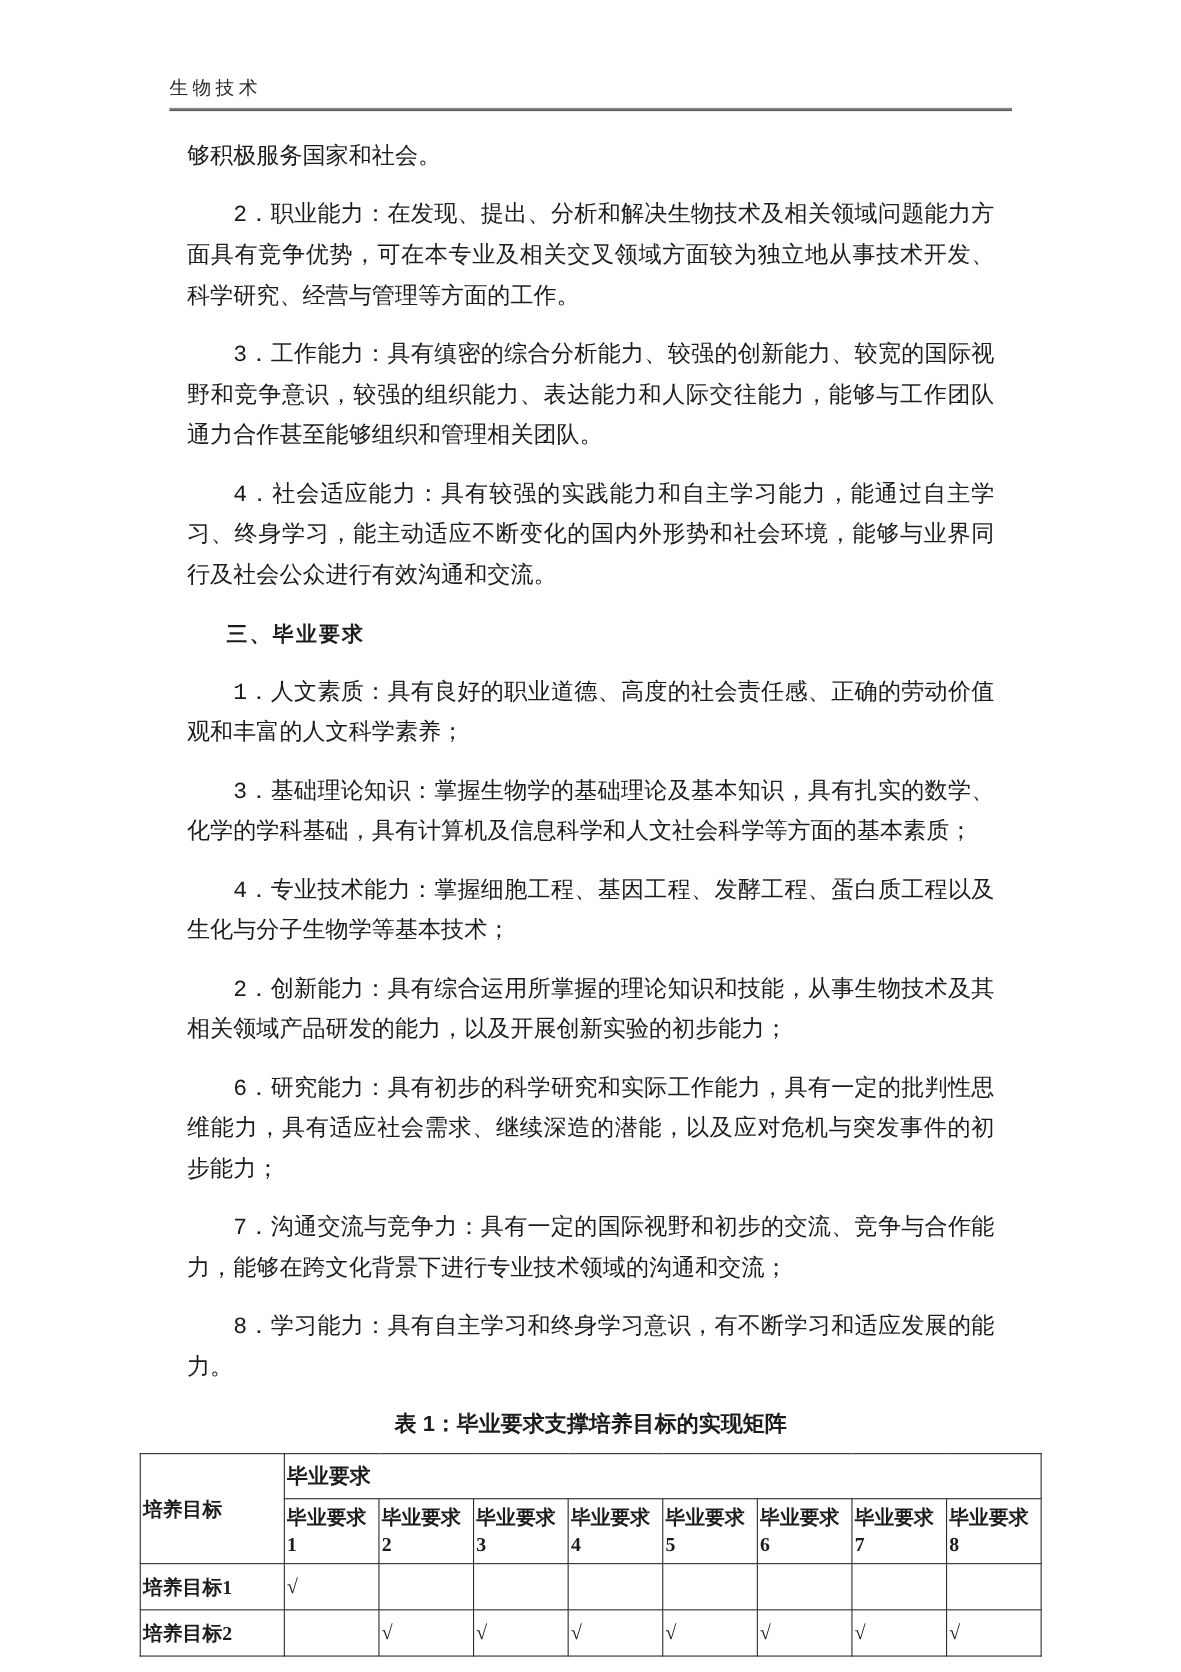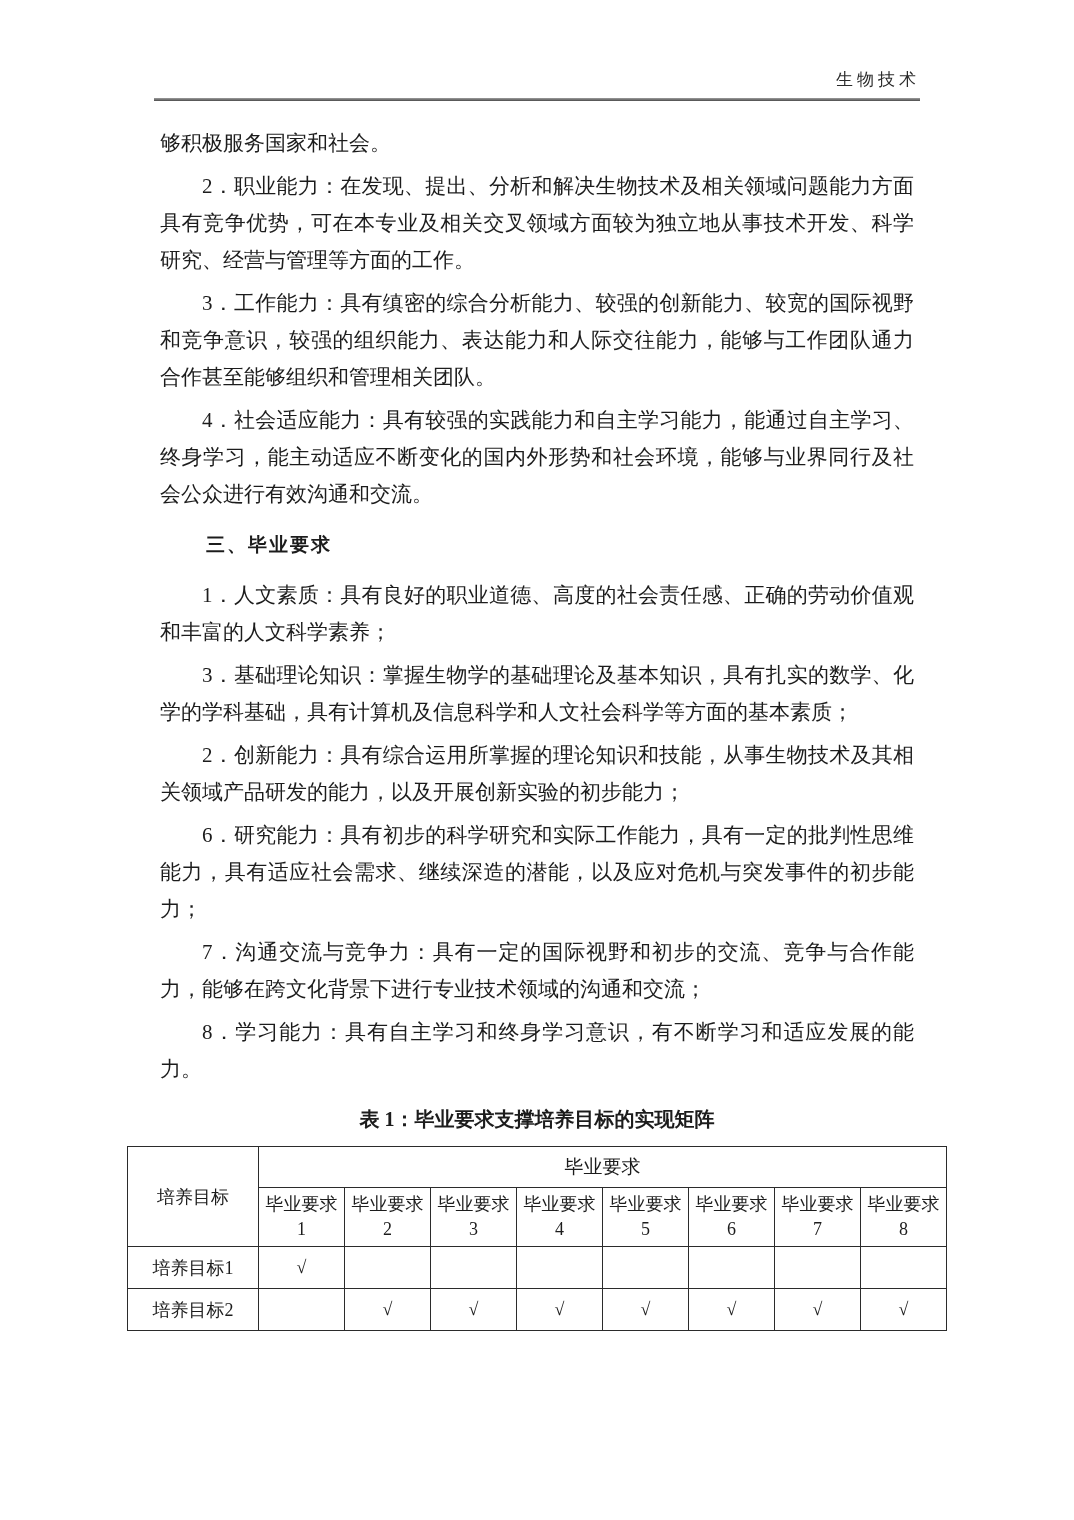--- a/index.html
+++ b/index.html
@@ -11,68 +11,68 @@
     font-family: "Liberation Serif", "DejaVu Serif", serif;
     color: #1c1c1c;
     overflow: hidden;
   }
   .page-header {
     width: 766px;
     margin: 0 auto;
     padding-top: 68px;
   }
   .running-head {
-    text-align: right;
+    text-align: left;
     font-size: 17px;
     letter-spacing: 4px;
     color: #2a2a2a;
     margin-bottom: 7px;
   }
   .header-rule {
     height: 3px;
     background: linear-gradient(to bottom, #9d9d9d, #4c4c4c);
   }
   .content {
     width: 766px;
     margin: 24px auto 0;
     font-size: 21px;
     line-height: 37px;
     text-align: justify;
   }
-  .para { margin: 6px; }
+  .para { margin: 16px; font-family: Liberation Mono, monospace; }
   .indent { text-indent: 2em; }
   .section-heading {
     font-family: "Liberation Sans", "DejaVu Sans", sans-serif;
     font-weight: bold;
     font-size: 19px;
     line-height: 37px;
     margin: 13px 0 14px;
     text-indent: 52px;
     letter-spacing: 2px;
     text-align: left;
   }
   .table-title {
-    font-family: Liberation Serif, serif;
+    font-family: Liberation Sans, sans-serif;
     font-weight: bold;
     font-size: 20px;
     text-align: center;
     margin-top: 18px;
   }
   table.matrix {
     width: 820px;
     margin: 13px auto 0;
     border-collapse: collapse;
     table-layout: fixed;
     font-size: 18px;
     color: #1c1c1c;
   }
   table.matrix th, table.matrix td {
     border: 1px solid #2b2b2b;
-    font-weight: normal;
-    text-align: center;
+    font-weight: bold;
+    text-align: left;
     vertical-align: middle;
     padding: 2px;
     overflow: hidden;
   }
   th.group-header { height: 36px; font-size: 19px; }
   th.col-header { height: 54px; line-height: 25px; font-size: 18px; }
   td.row-label { height: 37px; font-size: 18px; }
   td.matrix-cell { height: 37px; font-size: 18px; }
   col.label-col { width: 131px; }
 </style>
@@ -89,20 +89,21 @@
   <div class="content">
     <p class="para">够积极服务国家和社会。</p>
     <p class="para indent">2．职业能力：在发现、提出、分析和解决生物技术及相关领域问题能力方面具有竞争优势，可在本专业及相关交叉领域方面较为独立地从事技术开发、科学研究、经营与管理等方面的工作。</p>
     <p class="para indent">3．工作能力：具有缜密的综合分析能力、较强的创新能力、较宽的国际视野和竞争意识，较强的组织能力、表达能力和人际交往能力，能够与工作团队通力合作甚至能够组织和管理相关团队。</p>
     <p class="para indent">4．社会适应能力：具有较强的实践能力和自主学习能力，能通过自主学习、终身学习，能主动适应不断变化的国内外形势和社会环境，能够与业界同行及社会公众进行有效沟通和交流。</p>
 
     <h2 class="section-heading">三、毕业要求</h2>
 
     <p class="para indent">1．人文素质：具有良好的职业道德、高度的社会责任感、正确的劳动价值观和丰富的人文科学素养；</p>
     <p class="para indent">3．基础理论知识：掌握生物学的基础理论及基本知识，具有扎实的数学、化学的学科基础，具有计算机及信息科学和人文社会科学等方面的基本素质；</p>
+    <p class="para indent">4．专业技术能力：掌握细胞工程、基因工程、发酵工程、蛋白质工程以及生化与分子生物学等基本技术；</p>
     <p class="para indent">2．创新能力：具有综合运用所掌握的理论知识和技能，从事生物技术及其相关领域产品研发的能力，以及开展创新实验的初步能力；</p>
     <p class="para indent">6．研究能力：具有初步的科学研究和实际工作能力，具有一定的批判性思维能力，具有适应社会需求、继续深造的潜能，以及应对危机与突发事件的初步能力；</p>
     <p class="para indent">7．沟通交流与竞争力：具有一定的国际视野和初步的交流、竞争与合作能力，能够在跨文化背景下进行专业技术领域的沟通和交流；</p>
     <p class="para indent">8．学习能力：具有自主学习和终身学习意识，有不断学习和适应发展的能力。</p>
   </div>
 
   <div class="table-title">表 1：毕业要求支撑培养目标的实现矩阵</div>
 
   <table class="matrix">
     <colgroup>

